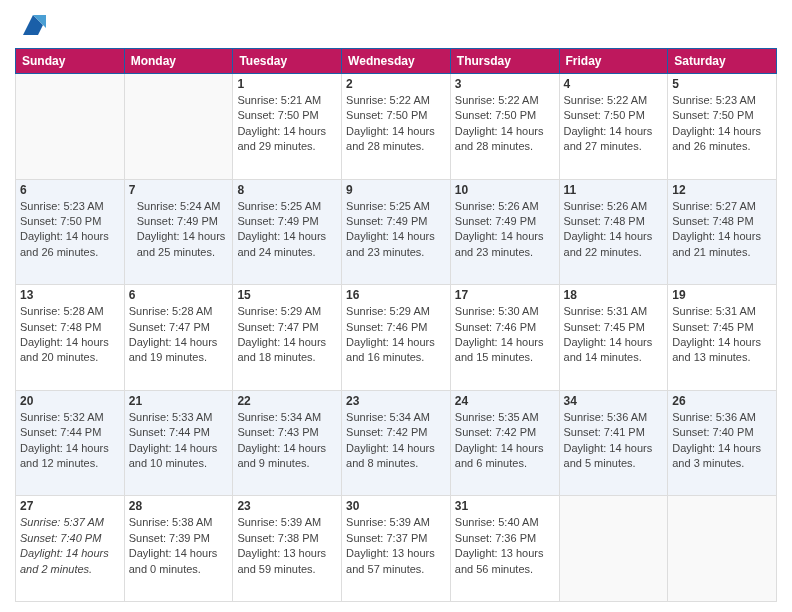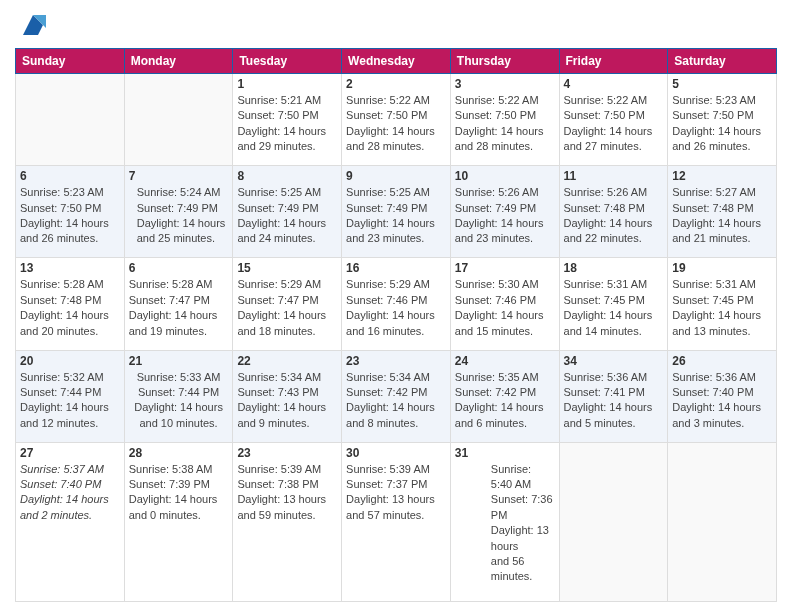--- a/index.html
+++ b/index.html
@@ -275,21 +275,21 @@
         <tr class="row-shaded">
           <td>
             <div class="day-num">20</div>
             <div class="day-info" style="white-space: pre-line;">Sunrise: 5:32 AM
 Sunset: 7:44 PM
 Daylight: 14 hours
 and 12 minutes.</div>
           </td>
           <td>
             <div class="day-num">21</div>
-            <div class="day-info" style="white-space: pre-line; text-align: center;">Sunrise: 5:33 AM
+            <div class="day-info" style="white-space: pre-line;">Sunrise: 5:33 AM
 Sunset: 7:44 PM
 Daylight: 14 hours
 and 10 minutes.</div>
           </td>
           <td>
             <div class="day-num">22</div>
             <div class="day-info" style="white-space: pre-line;">Sunrise: 5:34 AM
 Sunset: 7:43 PM
 Daylight: 14 hours
 and 9 minutes.</div>
@@ -347,21 +347,21 @@
           </td>
           <td>
             <div class="day-num">30</div>
             <div class="day-info" style="white-space: pre-line;">Sunrise: 5:39 AM
 Sunset: 7:37 PM
 Daylight: 13 hours
 and 57 minutes.</div>
           </td>
           <td>
             <div class="day-num">31</div>
-            <div class="day-info" style="white-space: pre-line; margin-left: 36px;">Sunrise: 5:40 AM
+            <div class="day-info" style="white-space: pre-line;">Sunrise: 5:40 AM
 Sunset: 7:36 PM
 Daylight: 13 hours
 and 56 minutes.</div>
           </td>
           <td class="empty"></td>
           <td class="empty"></td>
         </tr>
       </tbody>
   </table>
 </div>

